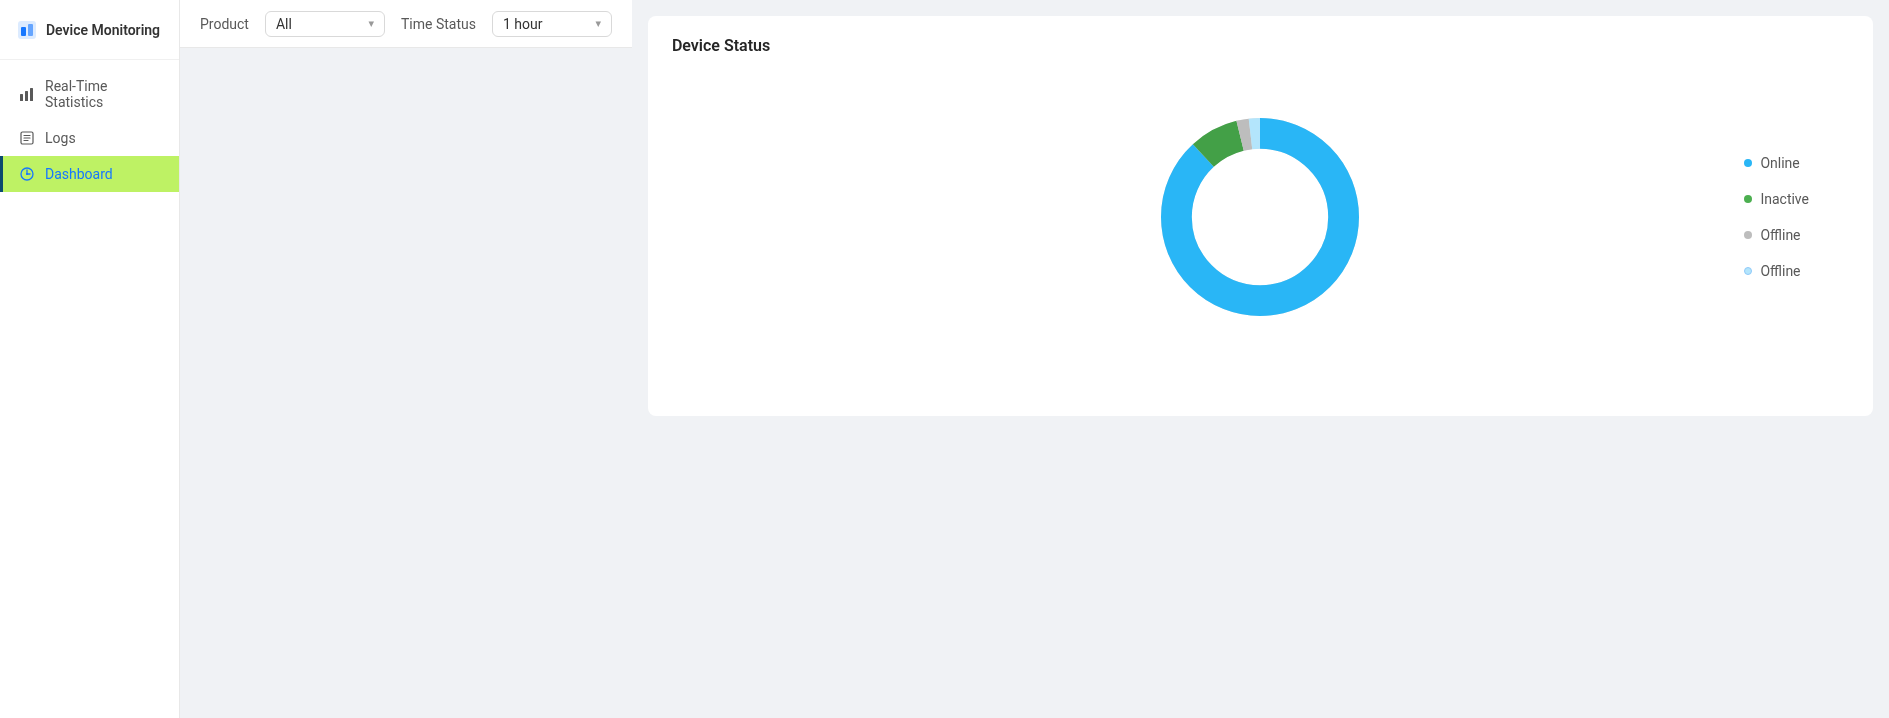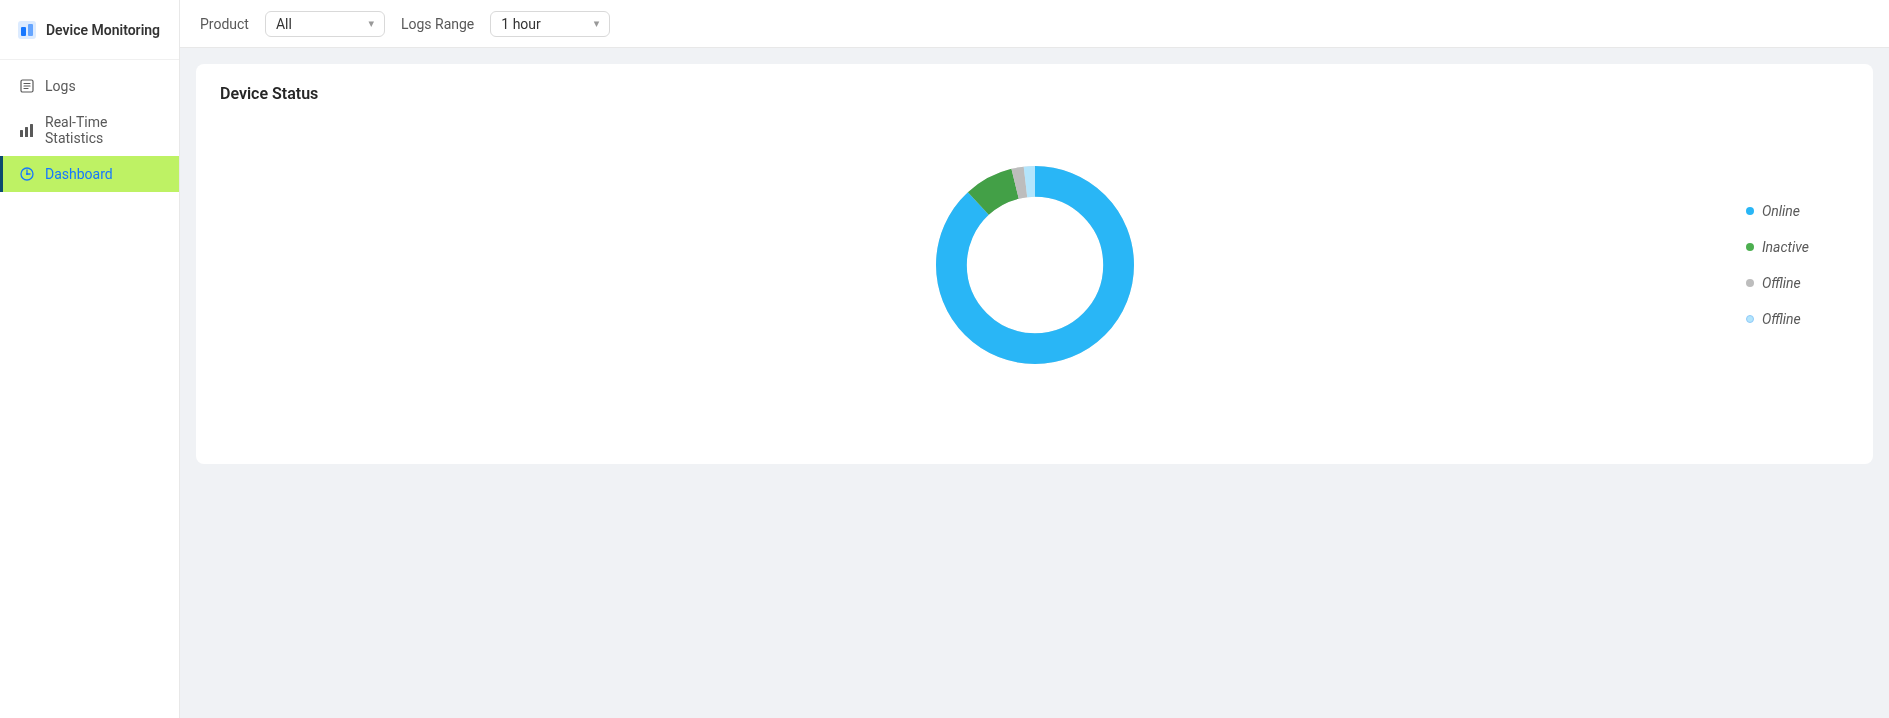--- a/index.html
+++ b/index.html
@@ -63,21 +63,21 @@
       flex-shrink: 0;
       display: flex;
       align-items: center;
       justify-content: center;
     }
 
     
     .main {
       flex: 1;
       display: flex;
-      flex-direction: column;
+      flex-direction: row;
       overflow: hidden;
     }
 
     
     .toolbar {
       background: #fff;
       border-bottom: 1px solid #e8e8e8;
       padding: 8px 20px;
       display: flex;
       align-items: center;
@@ -130,21 +130,20 @@
       margin-bottom: 32px;
     }
 
     
     .chart-area {
       display: flex;
       align-items: flex-end;
       justify-content: center;
       padding: 20px 0;
       position: relative;
-      font-style: italic;
     }
     .donut-container {
       width: 220px;
       height: 220px;
       position: relative;
     }
     .donut-container svg {
       width: 100%;
       height: 100%;
       transform: rotate(-90deg);
@@ -183,37 +182,37 @@
       <rect x="2" y="2" width="18" height="18" rx="3" fill="#1677ff" opacity="0.15"></rect>
       <rect x="5" y="8" width="5" height="9" rx="1" fill="#1677ff"></rect>
       <rect x="12" y="5" width="5" height="12" rx="1" fill="#1677ff" opacity="0.6"></rect>
     </svg>
     <span class="sidebar-logo-text">Device Monitoring</span>
   </div>
   <nav class="sidebar-nav">
     <div class="sidebar-item">
       <span class="sidebar-item-icon">
         <svg width="16" height="16" viewBox="0 0 16 16" fill="none">
+          <rect x="1" y="8" width="3" height="7" rx="0.5" fill="#595959"></rect>
+          <rect x="6" y="5" width="3" height="10" rx="0.5" fill="#595959"></rect>
+          <rect x="11" y="2" width="3" height="13" rx="0.5" fill="#595959"></rect>
+        </svg>
+      </span>
+      <span>Real-Time Statistics</span>
+    </div>
+    <div class="sidebar-item">
+      <span class="sidebar-item-icon">
+        <svg width="16" height="16" viewBox="0 0 16 16" fill="none">
           <rect x="2" y="2" width="12" height="12" rx="1.5" stroke="#595959" stroke-width="1.2" fill="none"></rect>
           <line x1="5" y1="5.5" x2="11" y2="5.5" stroke="#595959" stroke-width="1.2" stroke-linecap="round"></line>
           <line x1="5" y1="8" x2="11" y2="8" stroke="#595959" stroke-width="1.2" stroke-linecap="round"></line>
           <line x1="5" y1="10.5" x2="9" y2="10.5" stroke="#595959" stroke-width="1.2" stroke-linecap="round"></line>
         </svg>
       </span>
       <span>Logs</span>
-    </div>
-    <div class="sidebar-item">
-      <span class="sidebar-item-icon">
-        <svg width="16" height="16" viewBox="0 0 16 16" fill="none">
-          <rect x="1" y="8" width="3" height="7" rx="0.5" fill="#595959"></rect>
-          <rect x="6" y="5" width="3" height="10" rx="0.5" fill="#595959"></rect>
-          <rect x="11" y="2" width="3" height="13" rx="0.5" fill="#595959"></rect>
-        </svg>
-      </span>
-      <span>Real-Time Statistics</span>
     </div>
     <div class="sidebar-item active">
       <span class="sidebar-item-icon">
         <svg width="16" height="16" viewBox="0 0 16 16" fill="none">
           <circle cx="8" cy="8" r="6" stroke="#1677ff" stroke-width="1.3" fill="none"></circle>
           <path d="M8 8 L8 4" stroke="#1677ff" stroke-width="1.3" stroke-linecap="round"></path>
           <path d="M8 8 L11 8" stroke="#1677ff" stroke-width="1.3" stroke-linecap="round"></path>
           <circle cx="8" cy="8" r="1" fill="#1677ff"></circle>
         </svg>
       </span>
@@ -223,21 +222,21 @@
 </aside>
 
 <main class="main">
 
   <div class="toolbar">
     <span class="toolbar-label">Product</span>
     <div class="toolbar-select">
       <span>All</span>
       <span class="chevron">▾</span>
     </div>
-    <span class="toolbar-label">Logs Range</span>
+    <span class="toolbar-label">Time Status</span>
     <div class="toolbar-select">
       <span>1 hour</span>
       <span class="chevron">▾</span>
     </div>
   </div>
 
   <div class="content">
     <div class="card">
       <div class="card-title">Device Status</div>
 

